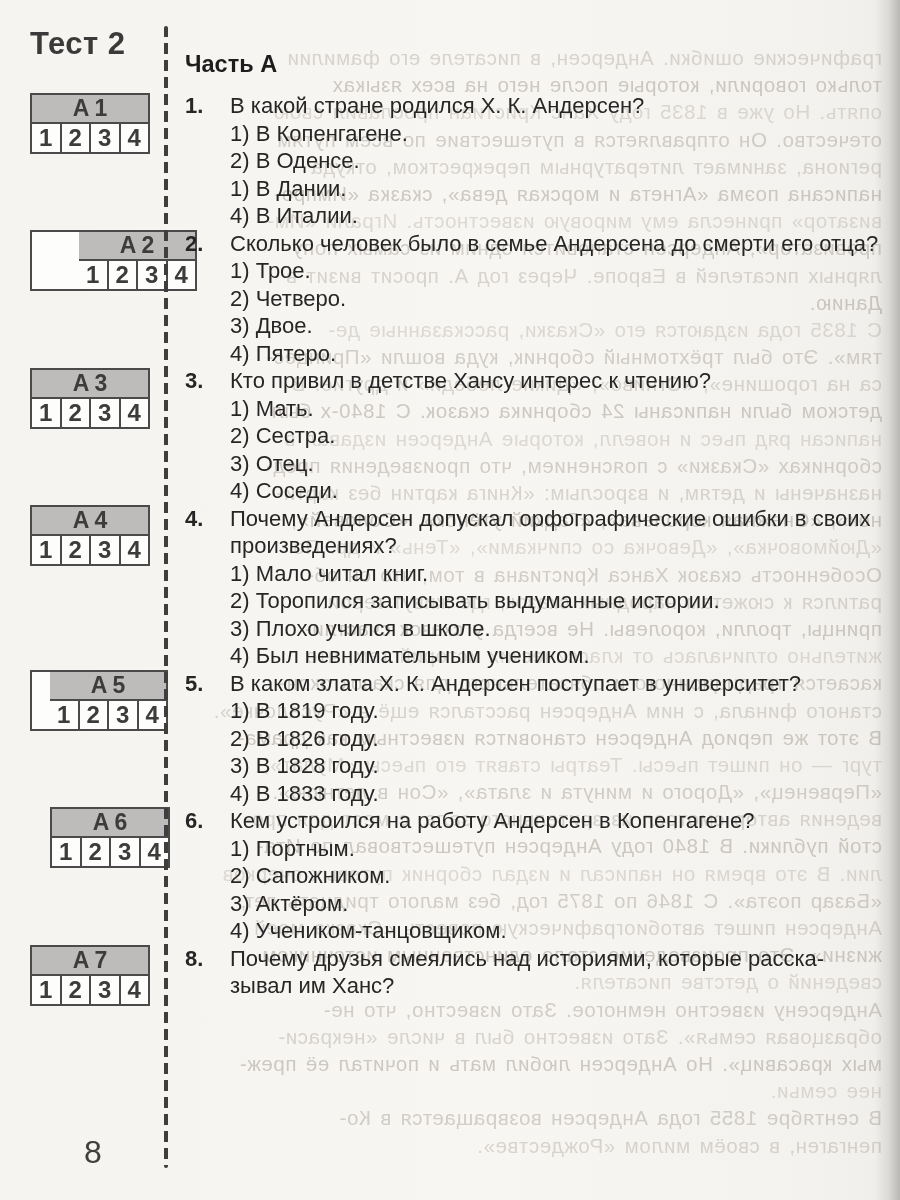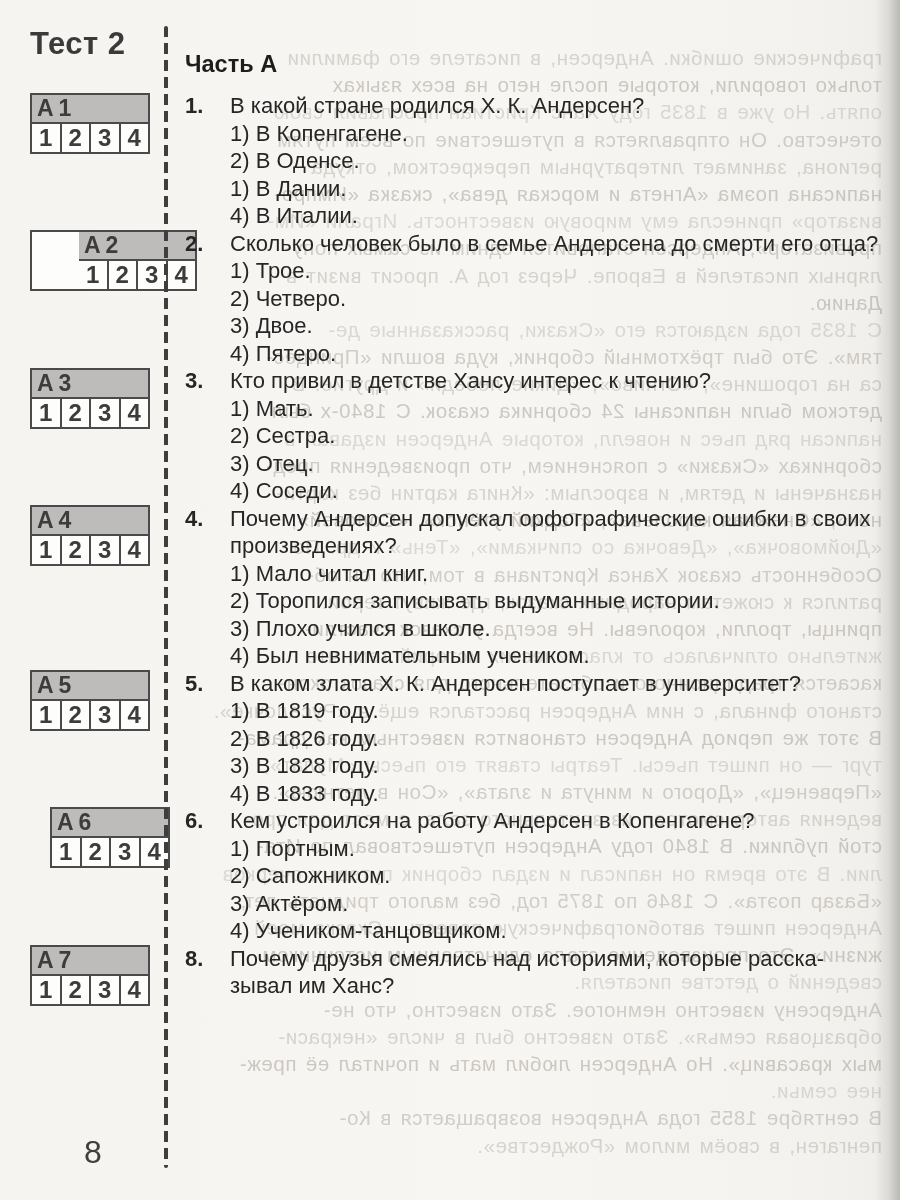--- a/index.html
+++ b/index.html
@@ -28,21 +28,21 @@
   .test-title {
     position:absolute; left:30px; top:26px; width:118px; 
     font-weight:bold; font-size:31px; color:#3a3a3a; letter-spacing:0.5px;
   }
   .abox {
     position:absolute; left:30px; width:116px;
     border:2.5px solid #4a4a4a; background:#fdfdfc; box-sizing:content-box;
   }
   .abox-header {
     height:27px; background:#bdbcba; border-bottom:2.5px solid #4a4a4a;
-    font-weight:bold; font-size:23px; line-height:27px;
+    text-align:center; font-weight:bold; font-size:23px; line-height:27px;
     color:#3c3c3c; letter-spacing:5px; padding-left:5px;
   }
   .abox-cells { display:flex; height:28px; }
   .abox-cell {
     flex:1; border-right:2.5px solid #4a4a4a; text-align:center;
     font-weight:bold; font-size:24px; line-height:28px; color:#3c3c3c;
   }
   .abox-cell:last-child { border-right:none; }
   .page-number {
     position:absolute; left:84px; top:1134px; font-size:32px; color:#3f3f3f;
@@ -153,21 +153,21 @@
       </div>
       <div class="abox" style="top: 505px;">
         <div class="abox-header">А4</div>
         <div class="abox-cells">
           <div class="abox-cell">1</div>
           <div class="abox-cell">2</div>
           <div class="abox-cell">3</div>
           <div class="abox-cell">4</div>
         </div>
       </div>
-      <div class="abox" style="top: 670px;">
+      <div class="abox" style="top: 670px; padding-left: 18px;">
         <div class="abox-header">А5</div>
         <div class="abox-cells">
           <div class="abox-cell">1</div>
           <div class="abox-cell">2</div>
           <div class="abox-cell">3</div>
           <div class="abox-cell">4</div>
         </div>
       </div>
       <div class="abox" style="top: 807px; margin-left: 20px;">
         <div class="abox-header">А6</div>

